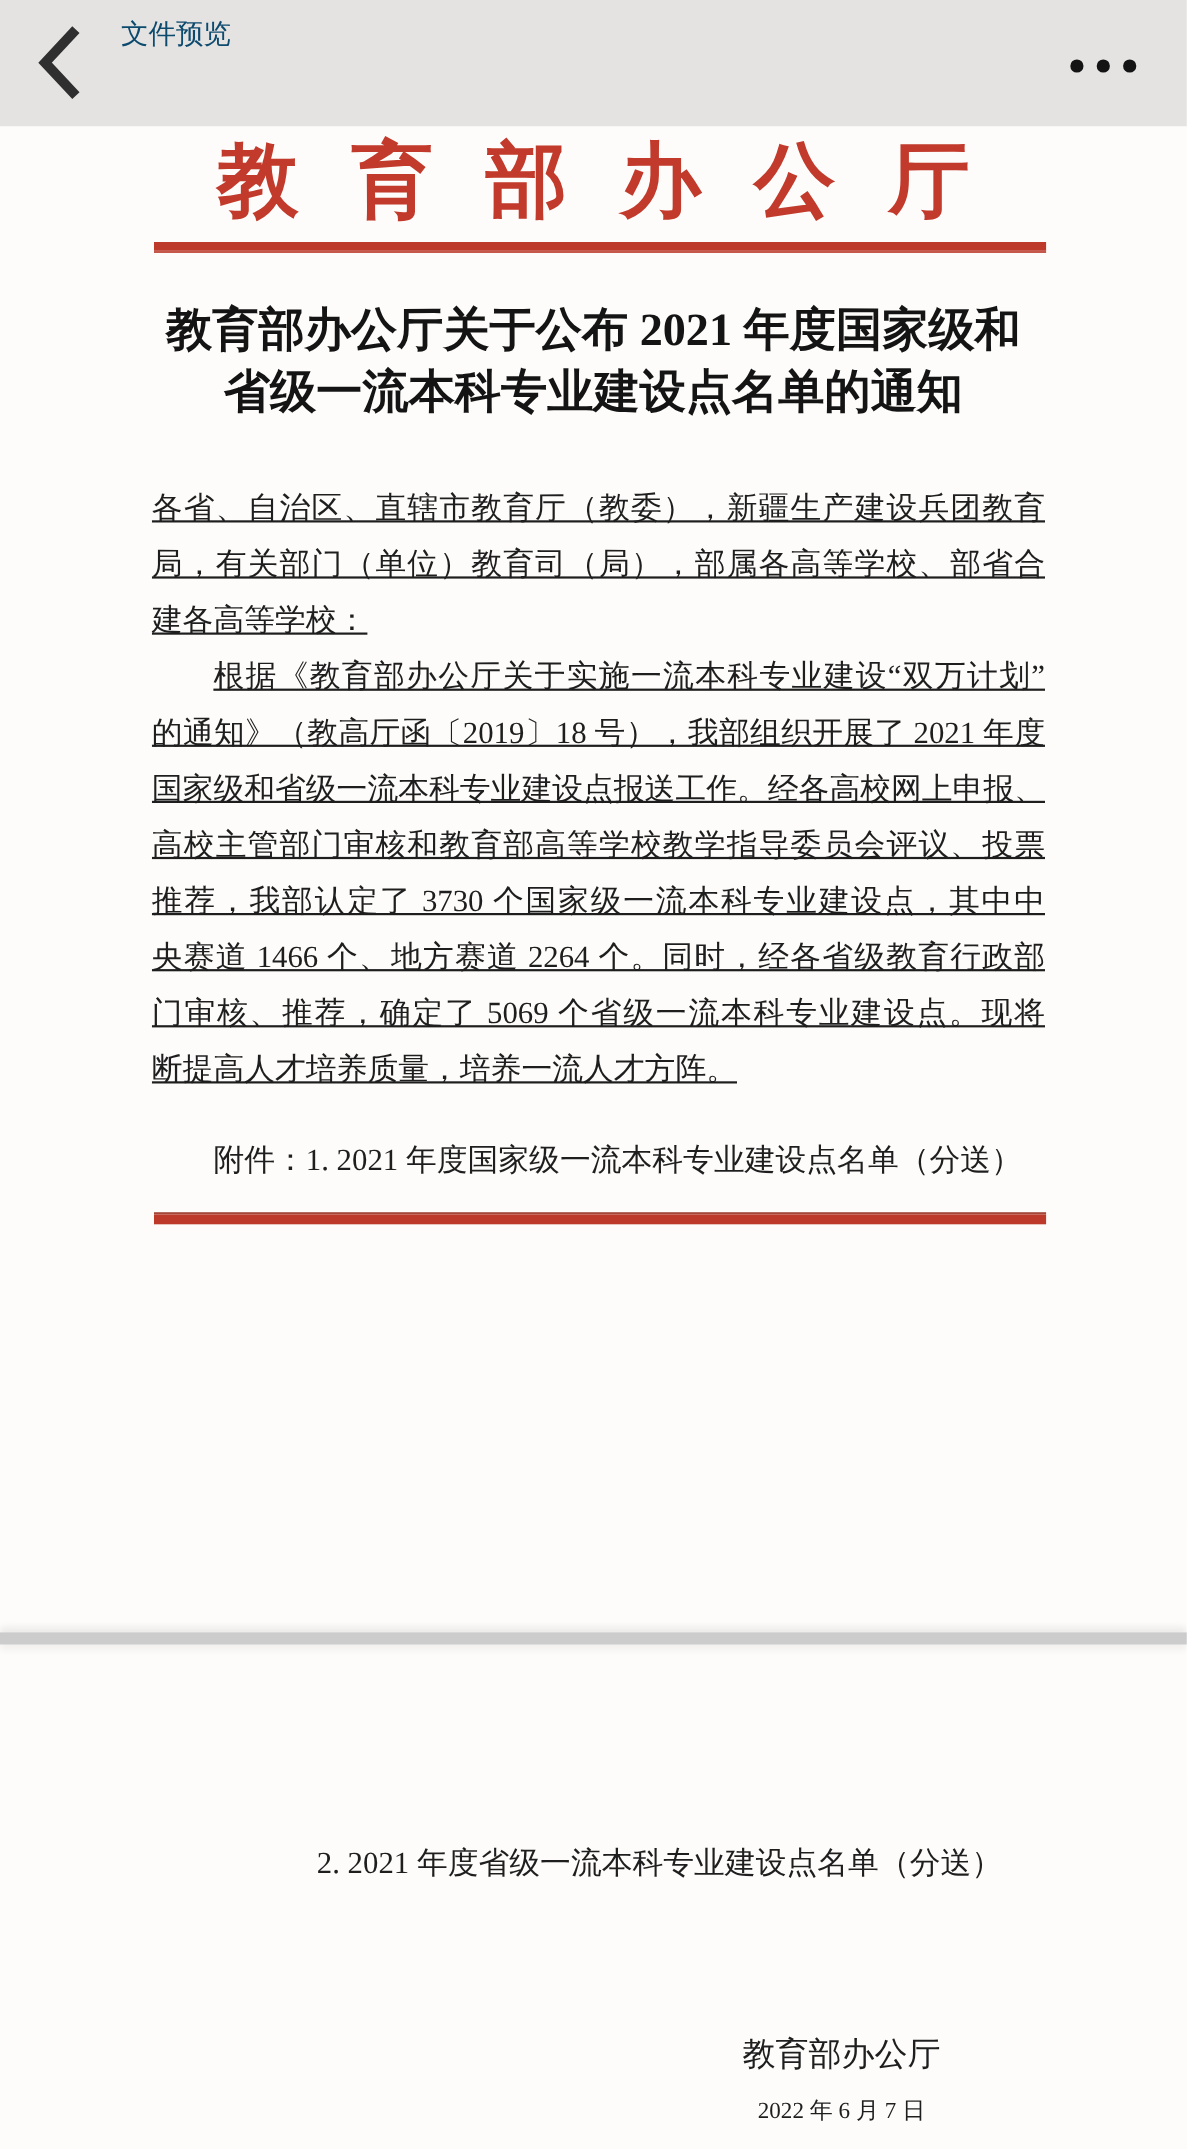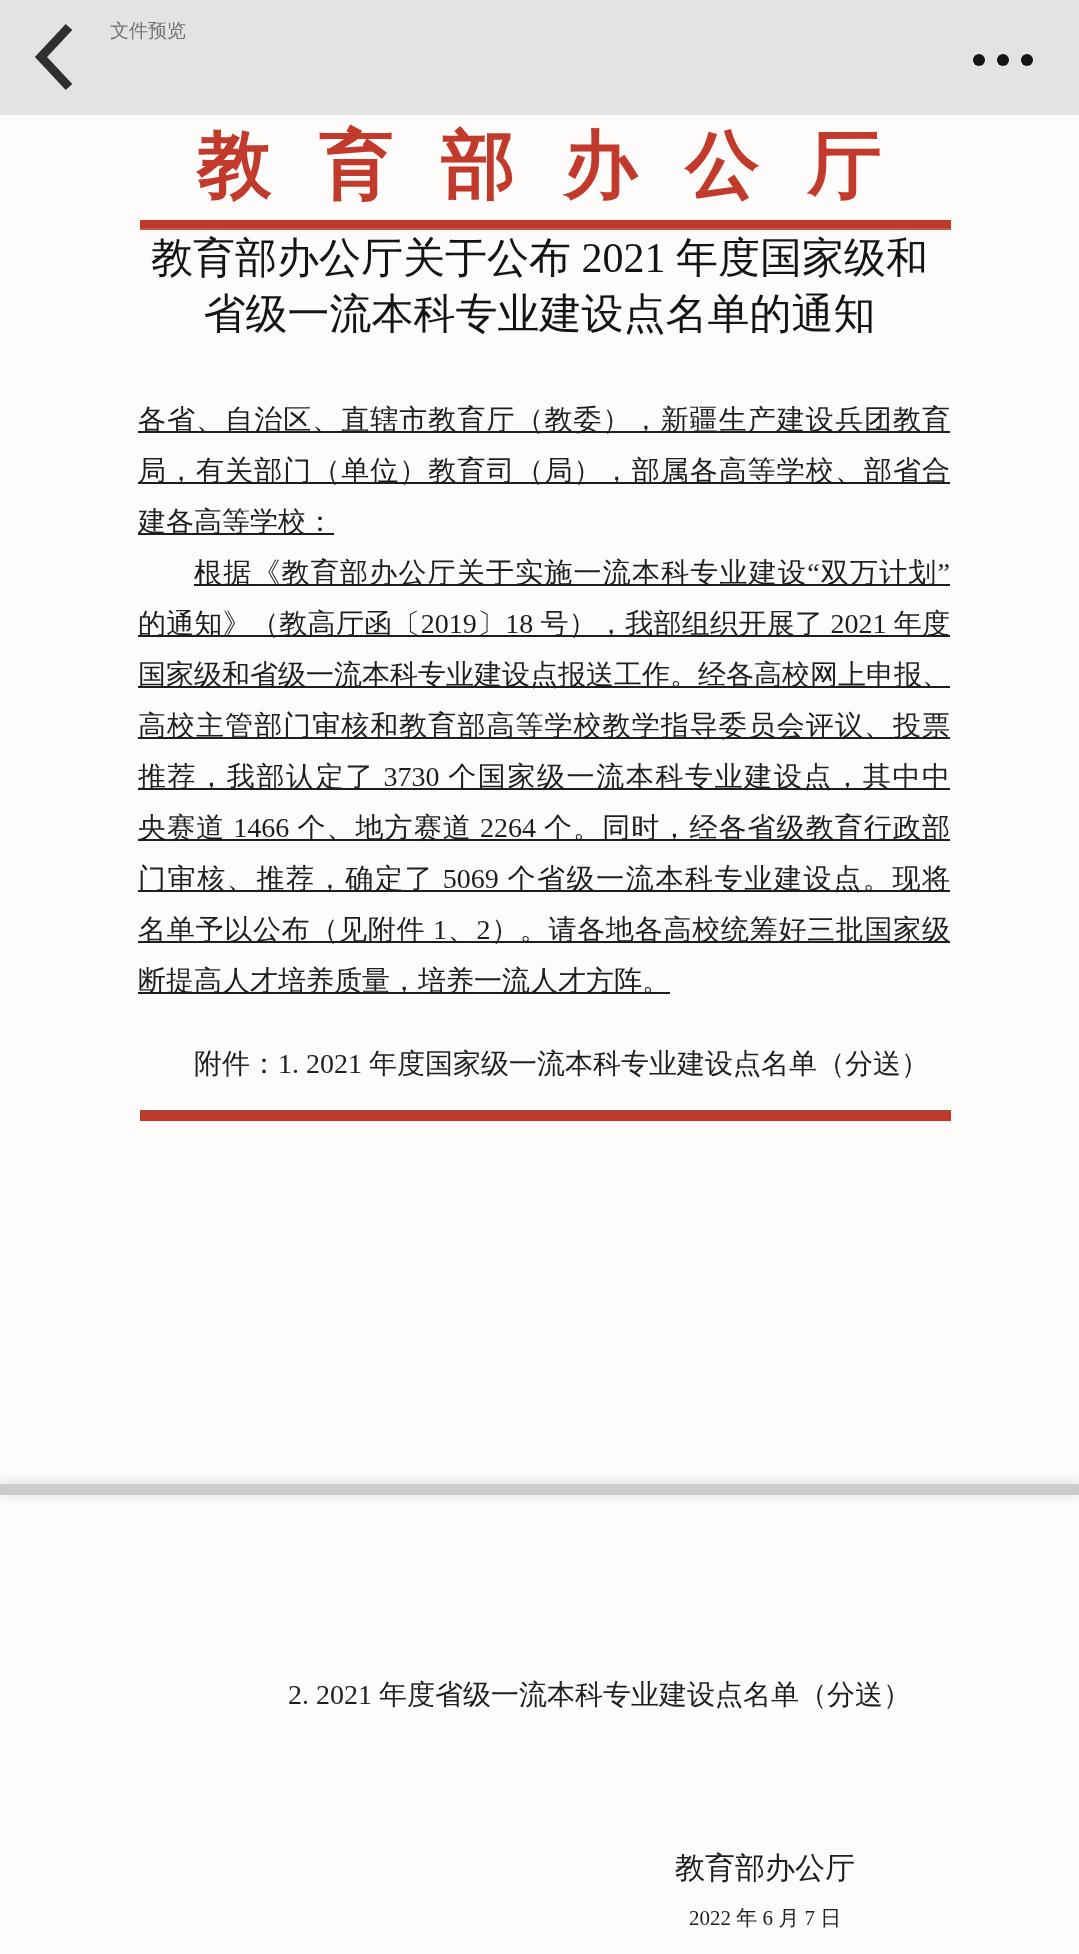--- a/index.html
+++ b/index.html
@@ -40,22 +40,22 @@
     font-size: 44px;
     font-weight: bold;
     color: #1b1b1b;
     line-height: 56px;
     white-space: nowrap;
     overflow: hidden;
     letter-spacing: 0px;
   }
   .nav-subtitle {
     margin-top: 6px;
-    font-size: 19px;
-    color: #737373;
+    font-size: 25px;
+    color: #0c4a6e;
     line-height: 30px;
   }
   .menu-btn {
     position: absolute;
     right: 36px; top: 36px;
     width: 80px; height: 48px;
     display: flex; align-items: center; justify-content: space-between;
     padding: 0 10px;
     cursor: pointer;
   }
@@ -111,23 +111,24 @@
   }
   .doc-number {
     margin-top: 71px;
     padding-right: 128px;
     text-align: right;
     font-size: 31px;
     line-height: 40px;
     color: #1f1f1f;
   }
   .doc-title {
+    margin-top: 43px;
     text-align: center;
     font-size: 42px;
-    font-weight: normal;
+    font-weight: bold;
     line-height: 56px;
     color: #141414;
   }
   .doc-body {
     margin: 52px 129px 0 138px;
     font-size: 28px;
     color: #1e1e1e;
   }
   .body-line {
     line-height: 51px;
@@ -209,21 +210,20 @@
       <div class="body-line">各省、自治区、直辖市教育厅（教委），新疆生产建设兵团教育</div>
       <div class="body-line">局，有关部门（单位）教育司（局），部属各高等学校、部省合</div>
       <div class="body-line nj">建各高等学校：</div>
       <div class="body-line ind">根据《教育部办公厅关于实施一流本科专业建设“双万计划”</div>
       <div class="body-line">的通知》（教高厅函〔2019〕18 号），我部组织开展了 2021 年度</div>
       <div class="body-line">国家级和省级一流本科专业建设点报送工作。经各高校网上申报、</div>
       <div class="body-line">高校主管部门审核和教育部高等学校教学指导委员会评议、投票</div>
       <div class="body-line">推荐，我部认定了 3730 个国家级一流本科专业建设点，其中中</div>
       <div class="body-line">央赛道 1466 个、地方赛道 2264 个。同时，经各省级教育行政部</div>
       <div class="body-line">门审核、推荐，确定了 5069 个省级一流本科专业建设点。现将</div>
-      <div class="body-line">名单予以公布（见附件 1、2）。请各地各高校统筹好三批国家级</div>
       <div class="body-line nj">断提高人才培养质量，培养一流人才方阵。</div>
     </div>
     <div class="attachment-line">附件：1. 2021 年度国家级一流本科专业建设点名单（分送）</div>
     <div class="rule rule-bottom"></div>
   </section>
 
   <div class="page-gap"></div>
 
   <section class="page page2">
     <div class="attachment-line-2">2. 2021 年度省级一流本科专业建设点名单（分送）</div>

